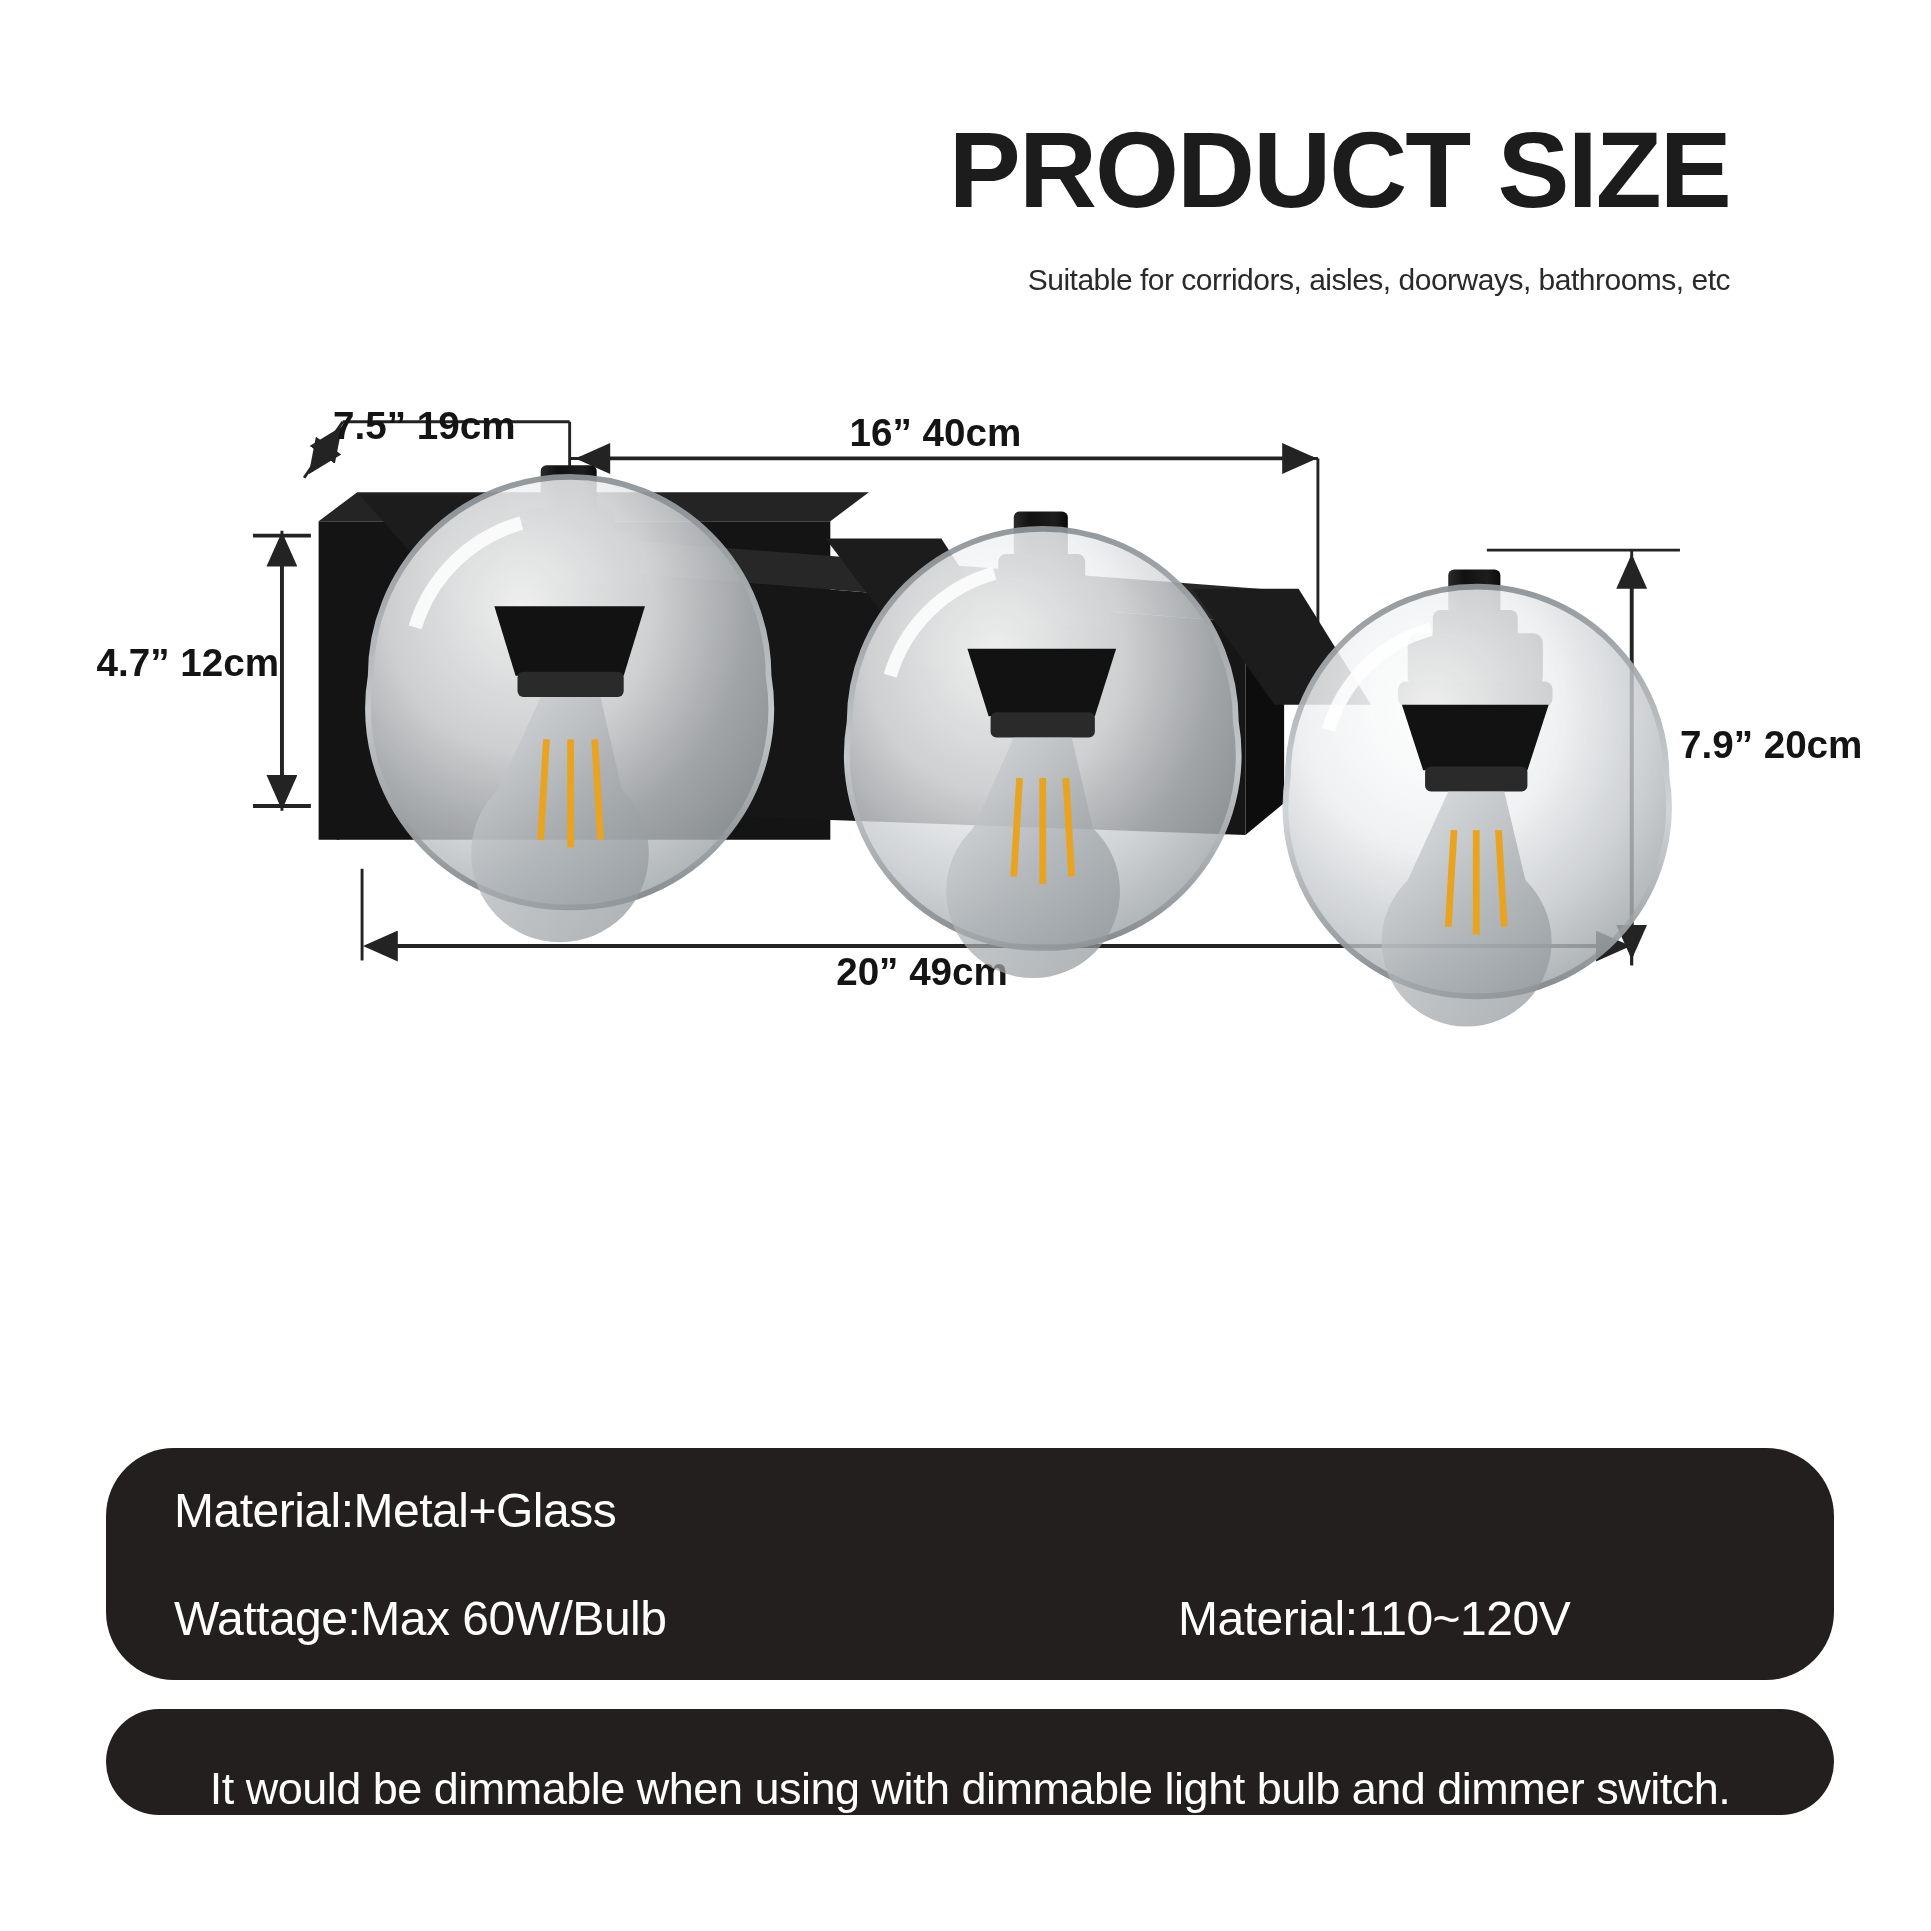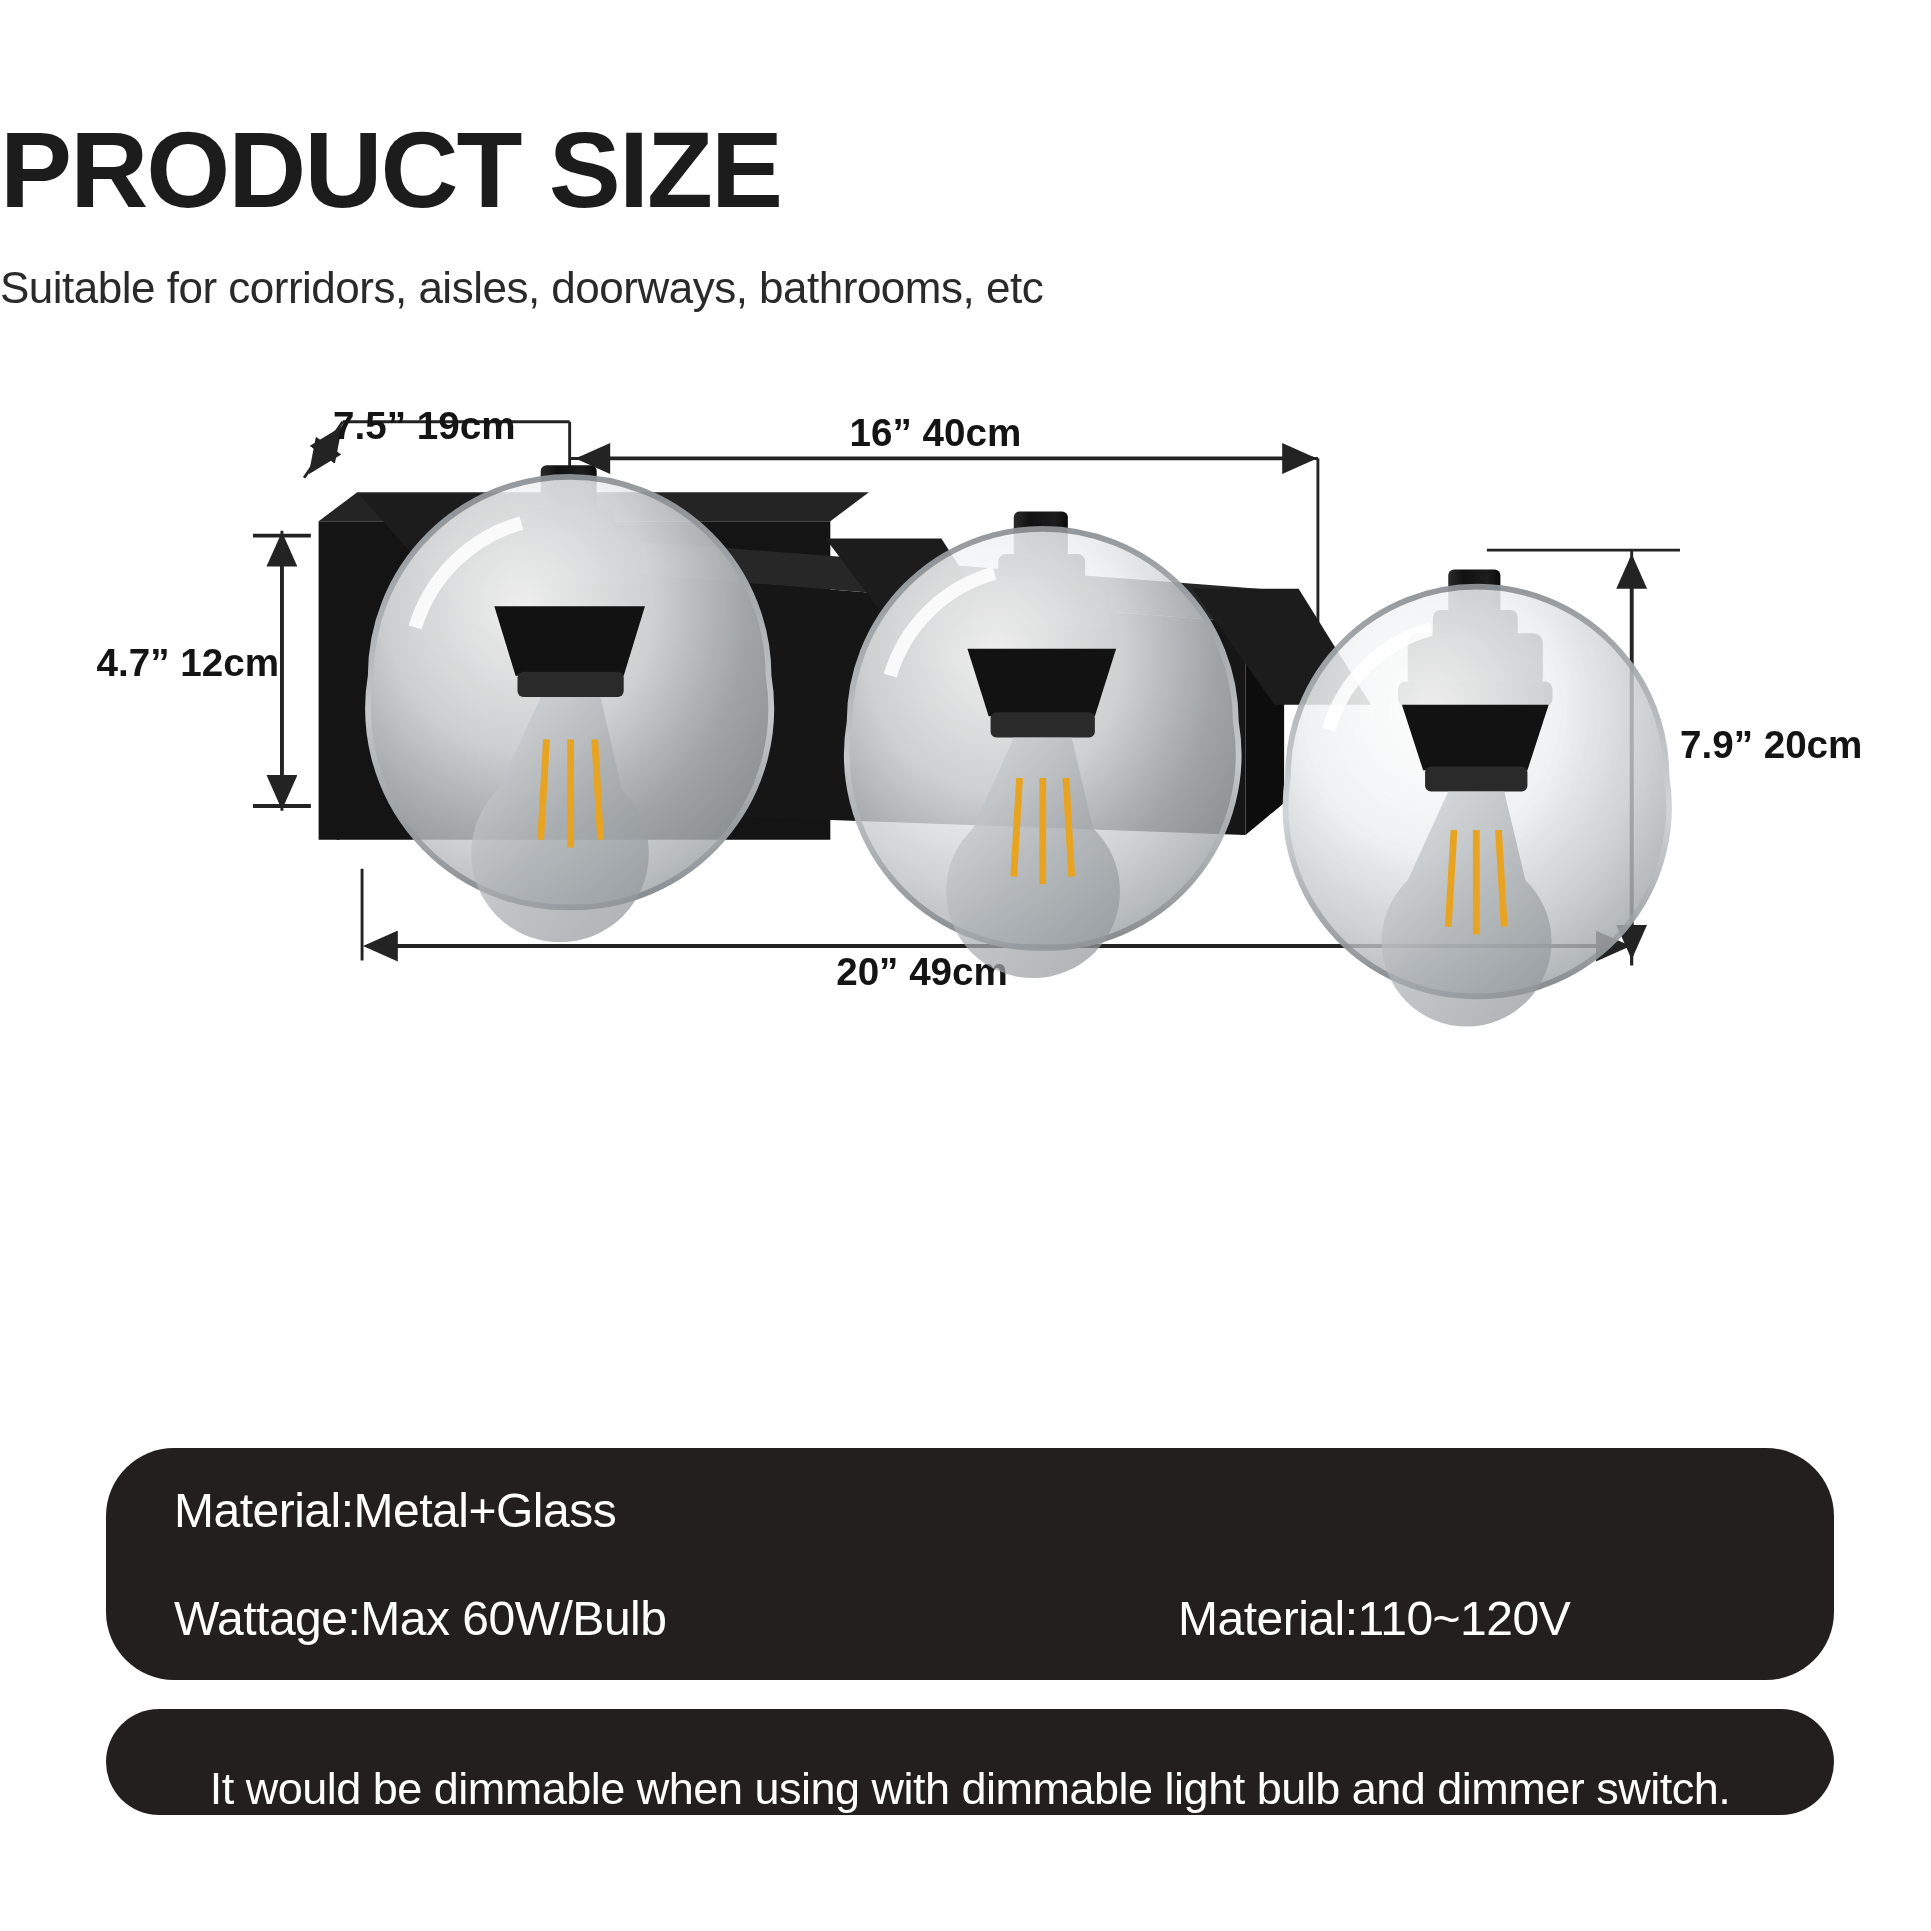--- a/index.html
+++ b/index.html
@@ -14,33 +14,34 @@
     font-family: "Liberation Sans", sans-serif;
     overflow: hidden;
   }
 
   
   #header {
     position: absolute;
     top: 116px;
     left: 0;
     width: 1682px;
-    text-align: left;
+    text-align: right;
+    padding-left: 48px;
   }
   #page-title {
     font-size: 108px;
     font-weight: bold;
     letter-spacing: -1.9px;
     color: #1c1c1c;
     line-height: 1.0;
     margin: 0;
   }
   #page-subtitle {
     margin-top: 39px;
-    font-size: 44px;
+    font-size: 30px;
     color: #2a2a2a;
     font-weight: 400;
     letter-spacing: -0.5px;
   }
 
   
   #diagram {
     position: absolute;
     top: 386px;
     left: 0;

